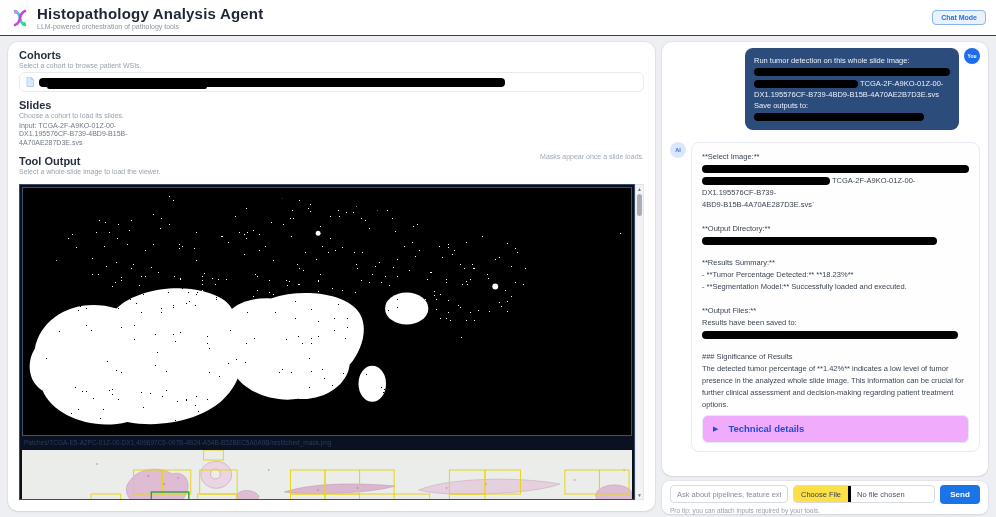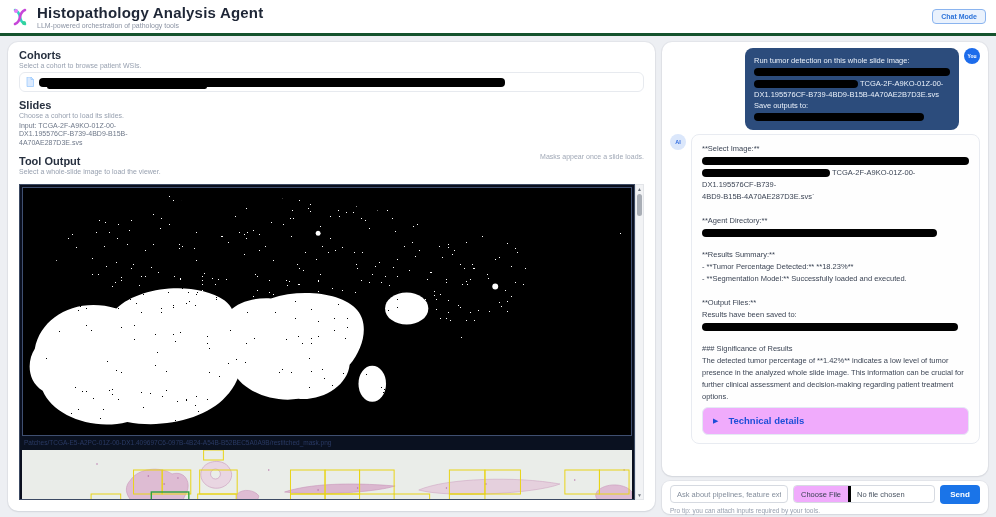--- a/index.html
+++ b/index.html
@@ -1,20 +1,20 @@
 <!DOCTYPE html>
 <html><head>
 <meta charset="utf-8">
 <style>
   * { box-sizing: border-box; margin: 0; padding: 0; }
   html,body { width: 996px; height: 517px; overflow: hidden; }
   body { background:#edeff3; font-family:"Liberation Sans", sans-serif; color:#27303f; }
 
   
-  .app-header { height:36px; background:#fff; border-bottom:3px solid #14532d;
+  .app-header { height:36px; background:#fff; border-bottom:1px solid #14532d;
     display:flex; align-items:center; padding:0 10px; }
   .logo { width:20px; height:20px; margin-right:7px; flex:0 0 20px; }
   .title-block { display:flex; flex-direction:column; }
   .app-title { font-size:15px; font-weight:bold; color:#1e2636; letter-spacing:.2px; }
   .app-subtitle { font-size:7px; color:#8b93a3; margin-top:1px; }
   .chat-mode-btn { margin-left:auto; font-size:7px; font-weight:bold; color:#2b72d9;
     background:#eaf2fd; border:1px solid #8ab4ef; border-radius:4px; padding:3px 8px; cursor:pointer; }
 
   
   .main { display:flex; gap:7px; padding:6px 8px 0; }
@@ -50,21 +50,21 @@
   .patch-strip { flex:1; margin:0 2px; background:#eaede9; overflow:hidden; }
   .patch-strip svg { width:100%; height:52px; display:block; }
   .v-scrollbar { width:9px; background:#f2f3f5; border:1px solid #e3e5e9; display:flex;
     flex-direction:column; align-items:center; padding:1px 0; cursor:pointer; }
   .sb-arrow { font-size:5px; color:#6f7680; line-height:6px; }
   .sb-thumb { width:5px; height:22px; background:#a9aeb6; border-radius:3px; margin-top:2px; }
   .sb-spacer { flex:1; }
 
   
   .msg-row { display:flex; gap:5px; align-items:flex-start; }
-  .msg-row.user { justify-content:flex-end; margin-bottom:4px; }
+  .msg-row.user { justify-content:flex-end; margin-bottom:12px; }
   .avatar { width:16px; height:16px; border-radius:50%; display:flex; align-items:center;
     justify-content:center; font-weight:bold; flex:0 0 16px; }
   .avatar.you { background:#1d6ceb; color:#fff; font-size:5px; }
   .avatar.ai  { background:#dbe7fb; color:#2f6bdf; font-size:5.5px; }
   .user-bubble { width:214px; background:#2c4c7c; border-radius:8px; padding:7px 9px;
     color:#e9f0fa; font-size:7.5px; line-height:11px; }
   .user-bubble .redact { display:block; height:8px; margin:2px 0; }
   .redact.inline { display:inline-block; vertical-align:middle; height:8px; margin:0 2px 0 0; }
   .ai-bubble { flex:1; background:#fefefe; border:1px solid #e8ebf1; border-radius:8px;
     padding:8px 10px; font-size:7.5px; color:#3c4555; line-height:12px; }
@@ -75,21 +75,21 @@
   .tech-arrow { color:#1d4ed8; font-size:7px; }
   .tech-label { color:#1d4ed8; font-weight:bold; font-size:9.5px; }
 
   
   .composer-row { display:flex; gap:5px; }
   .chat-input { flex:1; height:18px; border:1px solid #d6dae1; border-radius:4px;
     font-size:7.5px; padding:0 6px; color:#333; font-family:"Liberation Sans",sans-serif; outline:none; }
   .chat-input::placeholder { color:#848e9c; }
   .file-box { display:flex; align-items:center; border:1px solid #d6dae1; border-radius:4px;
     overflow:hidden; width:142px; height:18px; background:#fff; cursor:pointer; }
-  .choose-btn { background:#f0abfc; border-right:3px solid #000000; height:100%;
+  .choose-btn { background:#fde047; border-right:3px solid #000000; height:100%;
     display:flex; align-items:center; padding:0 7px; font-size:7.5px; color:#374151; white-space:nowrap; }
   .no-file { padding:0 6px; font-size:7.5px; color:#4b5563; white-space:nowrap; }
   .send-btn { width:40px; height:19px; background:#1a74e8; color:#fff; font-size:8px;
     font-weight:bold; border:none; border-radius:4px; cursor:pointer; font-family:"Liberation Sans",sans-serif; }
   .pro-tip { font-size:6.5px; color:#97a0af; margin-top:3px; }
 </style>
 </head>
 <body>
 
 <div class="app-header">
@@ -264,21 +264,21 @@
         <div class="ai-bubble">
 
           <div class="block">
             <div>**Select Image:**</div>
             <span class="redact bar-full" style="width:100%;"></span>
             <span class="redact inline" style="width:128px;"></span><span>TCGA-2F-A9KO-01Z-00-DX1.195576CF-B739-</span>
             <div>4BD9-B15B-4A70AE287D3E.svs`</div>
           </div>
 
           <div class="block">
-            <div>**Agent Directory:**</div>
+            <div>**Output Directory:**</div>
             <span class="redact bar-full" style="width:88%;"></span>
           </div>
 
           <div class="block">
             <div>**Results Summary:**</div>
             <div>- **Tumor Percentage Detected:** **18.23%**</div>
             <div>- **Segmentation Model:** Successfully loaded and executed.</div>
           </div>
 
           <div class="block">

